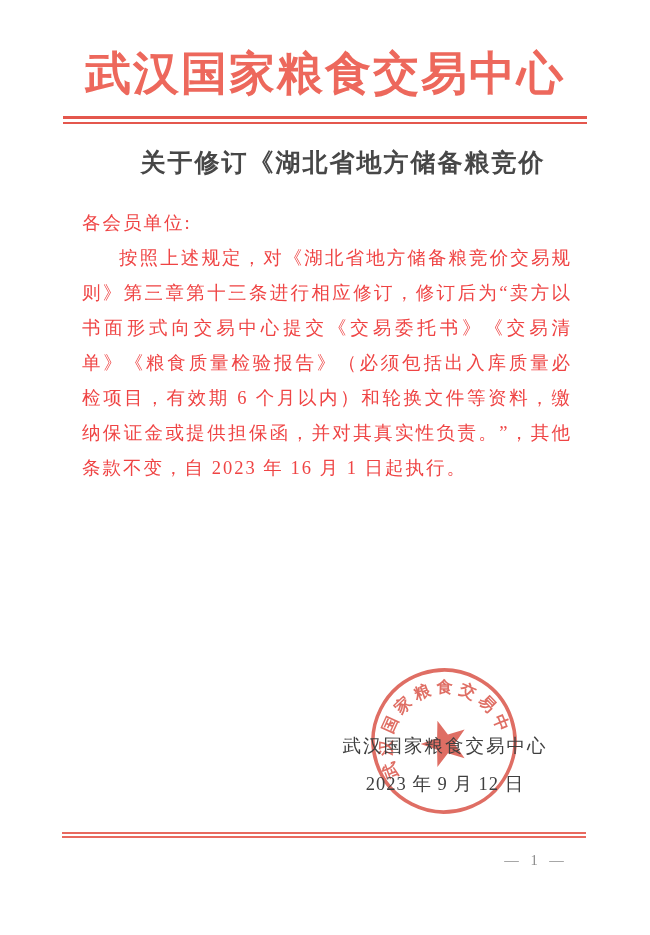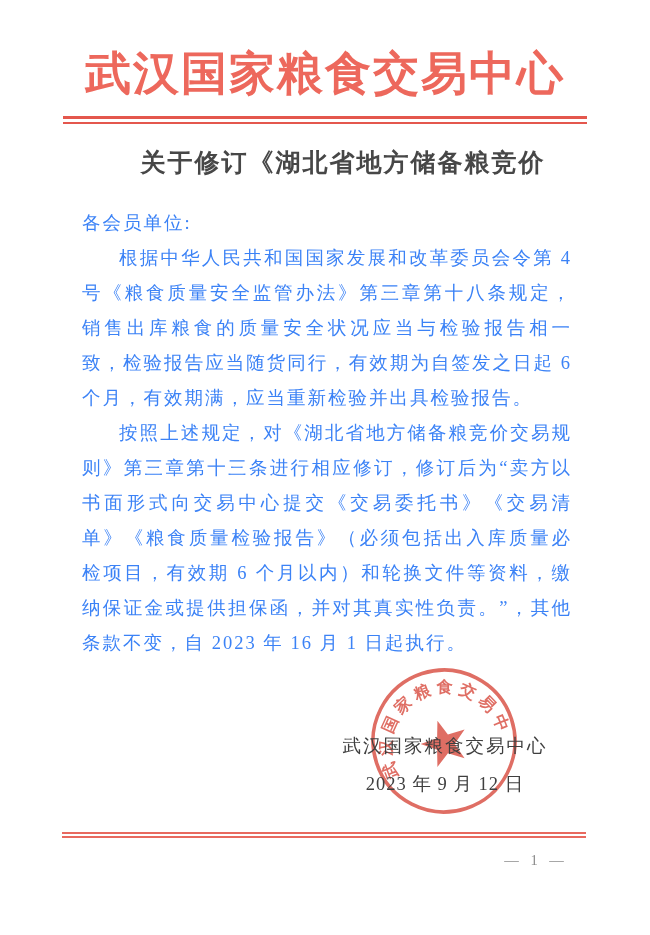--- a/index.html
+++ b/index.html
@@ -41,21 +41,21 @@
     line-height: 42px;
     color: #474747;
     padding-left: 36px;
   }
   
   .body-text {
     margin: 22px 78px 0 82px;
     font-size: 18.5px;
     line-height: 35px;
     letter-spacing: 2px;
-    color: #3b82f6;
+    color: #ef4444;
     text-align: justify;
   }
   .body-text p.para { text-indent: 2em; }
   
   .signature-block {
     position: absolute;
     left: 320px;
     top: 733px;
     width: 250px;
     text-align: center;
@@ -112,21 +112,20 @@
   <div class="letterhead">武汉国家粮食交易中心</div>
 
   <div class="rule-top"></div>
 
   <div class="doc-title">
     <div>关于修订《湖北省地方储备粮竞价</div>
   </div>
 
   <div class="body-text">
     <p class="salutation">各会员单位:</p>
-    <p class="para">根据中华人民共和国国家发展和改革委员会令第 4 号《粮食质量安全监管办法》第三章第十八条规定，销售出库粮食的质量安全状况应当与检验报告相一致，检验报告应当随货同行，有效期为自签发之日起 6 个月，有效期满，应当重新检验并出具检验报告。</p>
     <p class="para">按照上述规定，对《湖北省地方储备粮竞价交易规则》第三章第十三条进行相应修订，修订后为“卖方以书面形式向交易中心提交《交易委托书》《交易清单》《粮食质量检验报告》（必须包括出入库质量必检项目，有效期 6 个月以内）和轮换文件等资料，缴纳保证金或提供担保函，并对其真实性负责。”，其他条款不变，自 2023 年 16 月 1 日起执行。</p>
   </div>
 
   <div class="seal">
     <svg viewBox="0 0 150 150" xmlns="http://www.w3.org/2000/svg">
       <circle cx="75" cy="75" r="70" fill="none" stroke="#d94f43" stroke-width="3.5"></circle>
       <polygon points="75,54 80.6,70.2 97.8,70.6 84.1,81.0 89.1,97.4 75,87.6 60.9,97.4 65.9,81.0 52.2,70.6 69.4,70.2" fill="#d94f43"></polygon>
       <defs>
         <path id="sealArc" d="M 23,96 A 54 54 0 1 1 127,96" fill="none"></path>
       </defs>

